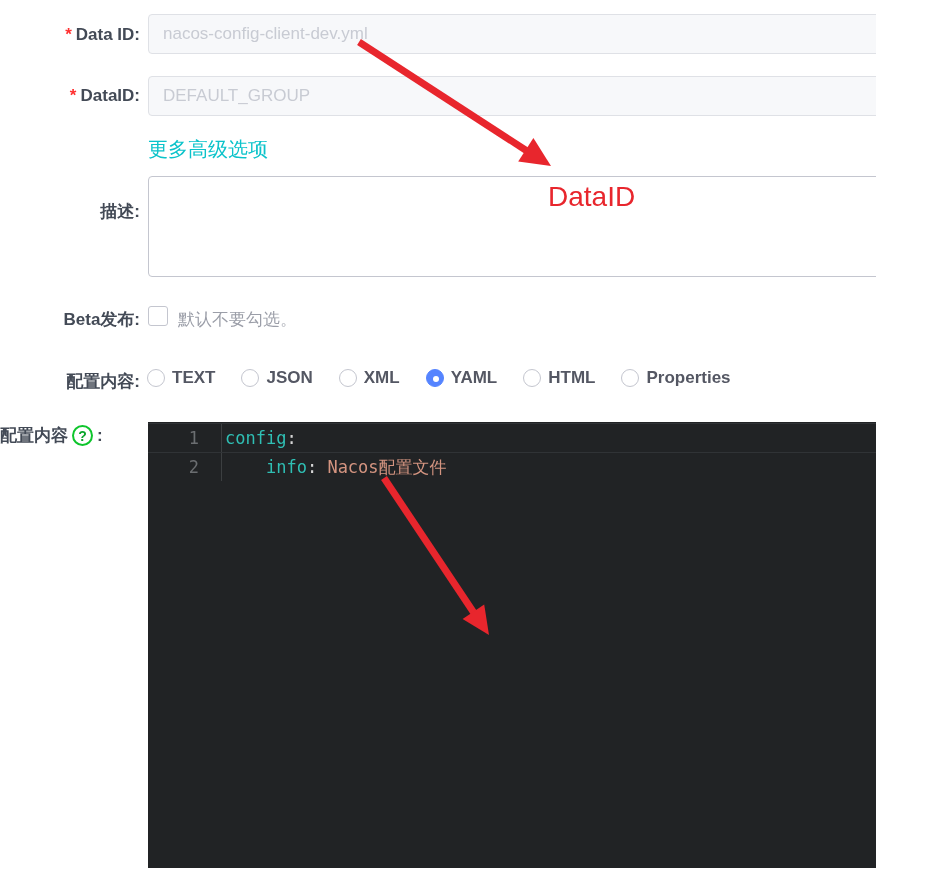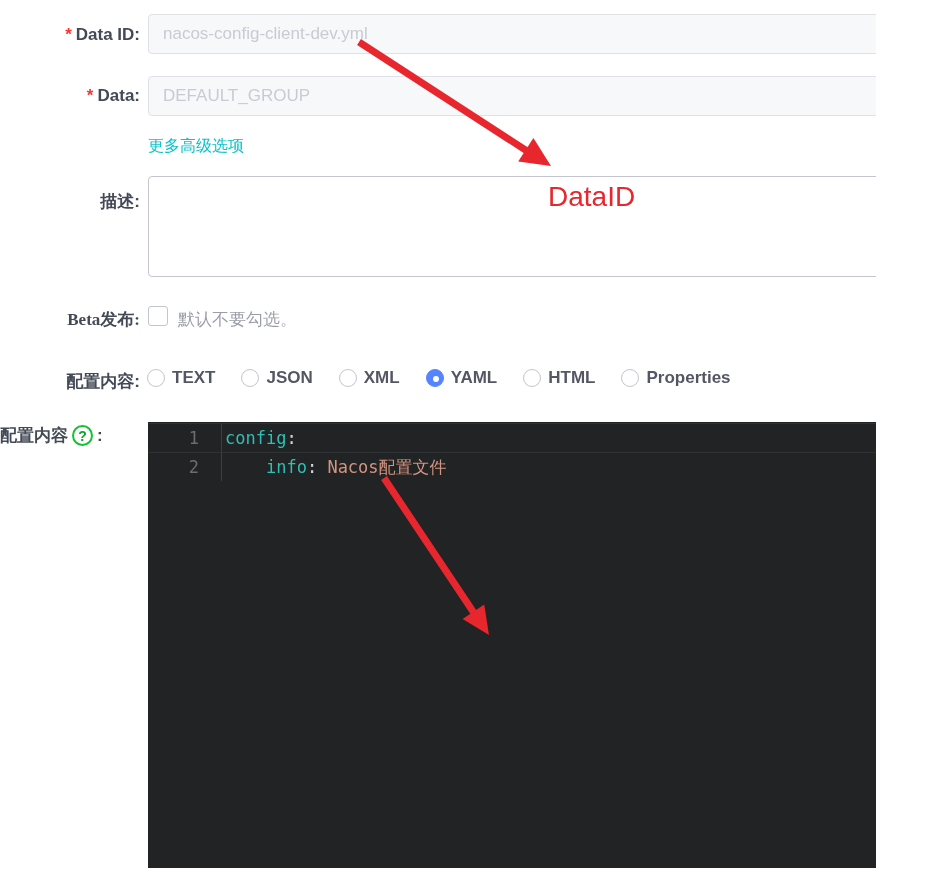--- a/index.html
+++ b/index.html
@@ -18,21 +18,21 @@
   .req { color:#ff2f2f; margin-right:4px; font-weight:bold; }
   
   .text-input {
     position:absolute; left:148px; width:812px; height:40px;
     background:#f7f8fa; border:1px solid #dfe1e6; border-radius:4px;
     color:#c8cbd3; font-size:17px; font-family:"Liberation Sans",sans-serif;
     padding:0 14px; outline:none;
   }
   .adv-link {
     position:absolute; left:148px; top:136px;
-    color:#0bc3ca; font-size:16px; cursor:pointer; text-decoration:none;
+    color:#0bc3ca; font-size:20px; cursor:pointer; text-decoration:none;
   }
   .desc-area {
     position:absolute; left:148px; top:176px; width:812px; height:101px;
     background:#fff; border:1px solid #c4c6cf; border-radius:4px;
     resize:none; outline:none; font-family:"Liberation Sans",sans-serif;
   }
   
   .checkbox {
     position:absolute; left:148px; top:306px; width:20px; height:20px;
     border:1px solid #c4c6cf; border-radius:3px; background:#fff; cursor:pointer;
@@ -99,30 +99,30 @@
 <body>
 
 <div id="screen">
 
   <div class="row-label" style="top:25px;">
     <span class="req">*</span><span>Data ID:</span>
   </div>
   <input class="text-input" style="top: 14px;" type="text" disabled="" value="nacos-config-client-dev.yml">
 
   <div class="row-label" style="top:86px;">
-    <span class="req">*</span><span>Data:</span>
+    <span class="req">*</span><span>DataID:</span>
   </div>
   <input class="text-input" style="top: 76px;" type="text" disabled="" value="DEFAULT_GROUP">
 
   <a class="adv-link" href="#">更多高级选项</a>
 
-  <div class="row-label" style="top:190px;">描述:</div>
+  <div class="row-label" style="top:200px;">描述:</div>
   <textarea class="desc-area" style=""></textarea>
 
-  <div class="row-label" style="top:308px;font-family:Liberation Serif, serif;">Beta发布:</div>
+  <div class="row-label" style="top:308px;">Beta发布:</div>
   <div class="checkbox"></div>
   <div class="beta-hint">默认不要勾选。</div>
 
   <div class="row-label" style="top:370px;">配置内容:</div>
   <div class="radio-row">
     <div class="radio-item">
       <span class="radio-circle"></span>
       <span class="radio-label">TEXT</span>
     </div>
     <div class="radio-item">

